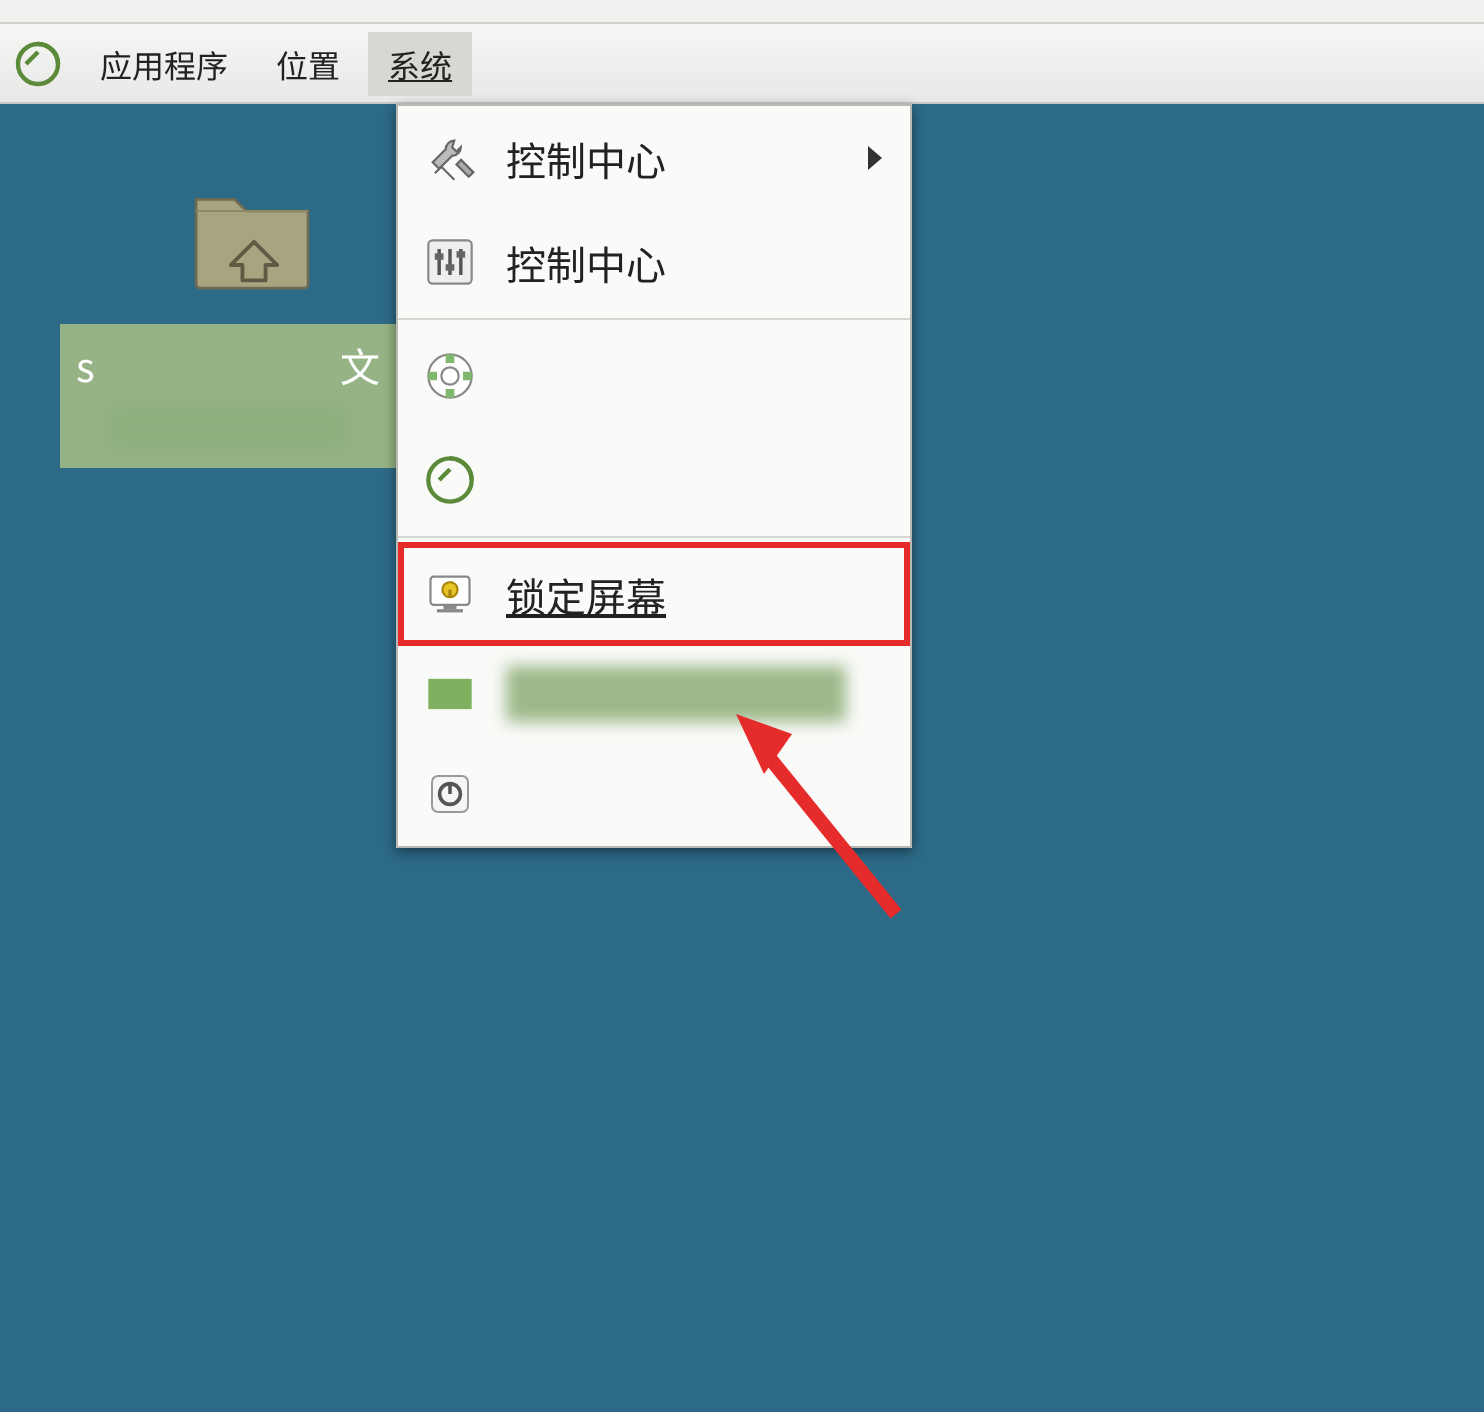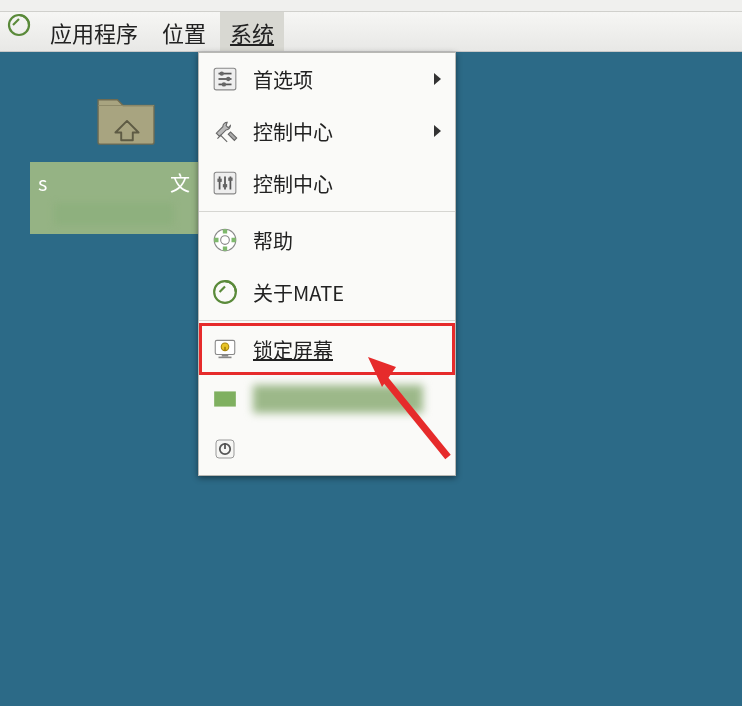--- a/index.html
+++ b/index.html
@@ -14,23 +14,24 @@
   }
   .titlebar-shadow {
     height: 12px;
     background: #f0f0ee;
     border-bottom: 1px solid #d0d0cc;
   }
   .topbar {
     height: 40px;
     background: linear-gradient(#f6f6f4, #e8e8e6);
     display: flex;
+    align-items: center;
     padding: 0 6px;
     border-bottom: 1px solid #c8c8c8;
-    font-size: 22px;
+    font-size: 16px;
     color: #222;
   }
   .topbar .logo {
     width: 26px; height: 26px; margin-right: 8px;
     display:flex;align-items:center;justify-content:center;
   }
   .topbar .menuitem {
     padding: 4px 10px;
     margin-right: 4px;
     cursor: default;
@@ -156,35 +157,20 @@
       <span>s</span>
       <span>文</span>
     </div>
     <div class="blur"></div>
   </div>
 
 </div>
 
 <div class="dropdown">
 
-  <div class="row">
-    <span class="icon">
-      <svg viewBox="0 0 24 24" width="26" height="26">
-          <rect x="2" y="2" width="20" height="20" rx="2" fill="#eee" stroke="#888"></rect>
-          <line x1="6" y1="7" x2="18" y2="7" stroke="#555" stroke-width="1.6"></line>
-          <circle cx="9" cy="7" r="2" fill="#666"></circle>
-          <line x1="6" y1="12" x2="18" y2="12" stroke="#555" stroke-width="1.6"></line>
-          <circle cx="15" cy="12" r="2" fill="#666"></circle>
-          <line x1="6" y1="17" x2="18" y2="17" stroke="#555" stroke-width="1.6"></line>
-          <circle cx="11" cy="17" r="2" fill="#666"></circle>
-        </svg>
-    </span>
-    <span class="label">首选项</span>
-    <span class="arrow"></span>
-  </div>
 
   <div class="row">
     <span class="icon">
       <svg viewBox="0 0 24 24" width="26" height="26">
           <path d="M14 4a4 4 0 0 0-4 4l-6 6 3 3 6-6a4 4 0 0 0 4-4l-2 2-2-2z" fill="#bbb" stroke="#666"></path>
           <path d="M5 19l3-3 6 6" stroke="#666" fill="none"></path>
           <rect x="15" y="15" width="3" height="8" transform="rotate(-45 15 15)" fill="#aaa" stroke="#666"></rect>
         </svg>
     </span>
     <span class="label">控制中心</span>
@@ -209,32 +195,30 @@
   <div class="sep"></div>
 
   <div class="row">
     <span class="icon">
       <svg viewBox="0 0 24 24" width="26" height="26">
           <circle cx="12" cy="12" r="10" fill="#fff" stroke="#888"></circle>
           <circle cx="12" cy="12" r="4" fill="#fff" stroke="#888"></circle>
           <path d="M12 2v4M12 18v4M2 12h4M18 12h4" stroke="#7fb96d" stroke-width="4"></path>
         </svg>
     </span>
-    <span class="label">帮助</span>
   </div>
 
   <div class="row">
     <span class="icon">
       <svg viewBox="0 0 24 24" width="26" height="26">
           <circle cx="12" cy="12" r="10" fill="none" stroke="#5a8a3a" stroke-width="2"></circle>
           <path d="M12 2 A10 10 0 0 1 22 12" fill="none" stroke="#5a8a3a" stroke-width="2"></path>
           <path d="M7 12 L12 7" stroke="#5a8a3a" stroke-width="2"></path>
         </svg>
     </span>
-    <span class="label">关于MATE</span>
   </div>
 
   <div class="sep"></div>
 
   <div class="row highlight">
     <span class="icon">
       <svg viewBox="0 0 24 24" width="26" height="26">
           <rect x="3" y="4" width="18" height="13" rx="1.5" fill="#fff" stroke="#888"></rect>
           <rect x="9" y="17" width="6" height="2" fill="#888"></rect>
           <rect x="6" y="19" width="12" height="1.5" fill="#888"></rect>

